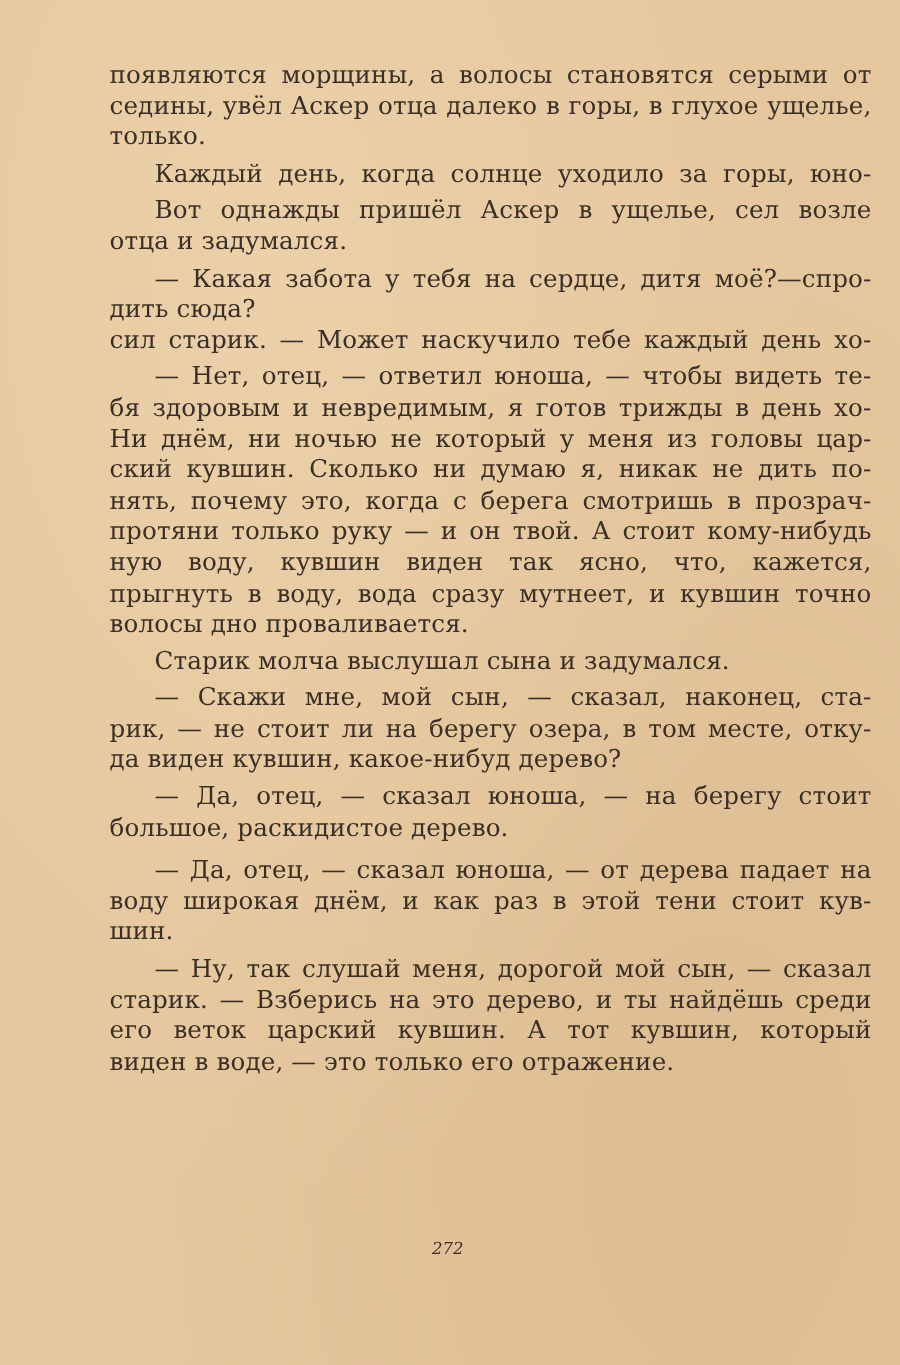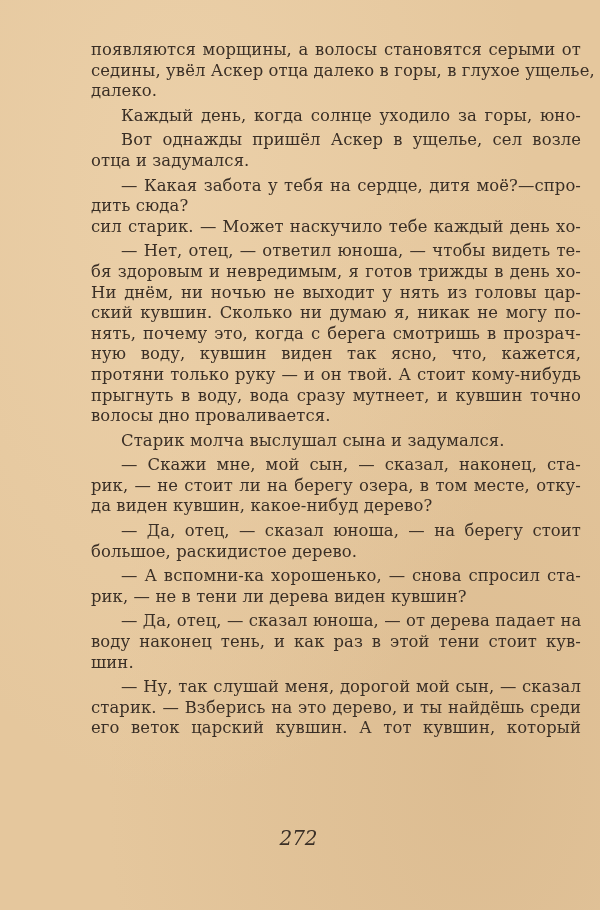--- a/index.html
+++ b/index.html
@@ -35,116 +35,112 @@
       color: #3a2f26;
       letter-spacing: 0.1px;
     }
     .line {
       display: block;
       height: 20.6px;
       white-space: nowrap;
       text-align: justify;
       text-align-last: justify;
       overflow: visible;
-      margin-left: 18px;
     }
     .line.last {
       text-align-last: left;
     }
     .line.indent {
       padding-left: 30px;
     }
     .para-gap {
       height: 4px;
     }
     .page-number {
       position: absolute;
       left: 0;
       width: 597px;
       top: 826px;
       text-align: center;
       font-family: "DejaVu Serif", "Liberation Serif", serif;
       font-style: italic;
-      font-size: 20px;
+      font-size: 11px;
       color: #3a2f26;
     }
     .speck {
       position: absolute;
       width: 3px;
       height: 3px;
       border-radius: 50%;
       background: #8a7058;
       opacity: 0.6;
     }
   </style>
 </head>
 <body>
 
 <div class="page">
   <span class="speck" style="left:257px; top:118px;"></span>
   <div class="text-block" id="text-block">
       <div class="paragraph">
         <span class="line">появляются морщины, а волосы становятся серыми от</span>
         <span class="line">седины, увёл Аскер отца далеко в горы, в глухое ущелье,</span>
-        <span class="line last">далеко.</span>
+        <span class="line last">только.</span>
       </div>
       <div class="para-gap"></div>
       <div class="paragraph">
         <span class="line indent">Каждый день, когда солнце уходило за горы, юно-</span>
       </div>
       <div class="para-gap"></div>
       <div class="paragraph">
         <span class="line indent">Вот однажды пришёл Аскер в ущелье, сел возле</span>
         <span class="line last">отца и задумался.</span>
       </div>
       <div class="para-gap"></div>
       <div class="paragraph">
         <span class="line indent">— Какая забота у тебя на сердце, дитя моё?—спро-</span>
         <span class="line last">дить сюда?</span>
         <span class="line">сил старик. — Может наскучило тебе каждый день хо-</span>
       </div>
       <div class="para-gap"></div>
       <div class="paragraph">
         <span class="line indent">— Нет, отец, — ответил юноша, — чтобы видеть те-</span>
         <span class="line">бя здоровым и невредимым, я готов трижды в день хо-</span>
-        <span class="line">Ни днём, ни ночью не выходит у нять из головы цар-</span>
-        <span class="line">ский кувшин. Сколько ни думаю я, никак не могу по-</span>
+        <span class="line">Ни днём, ни ночью не который у меня из головы цар-</span>
+        <span class="line">ский кувшин. Сколько ни думаю я, никак не дить по-</span>
         <span class="line">нять, почему это, когда с берега смотришь в прозрач-</span>
+        <span class="line">протяни только руку — и он твой. А стоит кому-нибудь</span>
         <span class="line">ную воду, кувшин виден так ясно, что, кажется,</span>
-        <span class="line">протяни только руку — и он твой. А стоит кому-нибудь</span>
         <span class="line">прыгнуть в воду, вода сразу мутнеет, и кувшин точно</span>
         <span class="line last">волосы дно проваливается.</span>
       </div>
       <div class="para-gap"></div>
       <div class="paragraph">
         <span class="line indent last">Старик молча выслушал сына и задумался.</span>
       </div>
       <div class="para-gap"></div>
       <div class="paragraph">
         <span class="line indent">— Скажи мне, мой сын, — сказал, наконец, ста-</span>
         <span class="line">рик, — не стоит ли на берегу озера, в том месте, отку-</span>
         <span class="line last">да виден кувшин, какое-нибуд дерево?</span>
       </div>
       <div class="para-gap"></div>
       <div class="paragraph">
         <span class="line indent">— Да, отец, — сказал юноша, — на берегу стоит</span>
         <span class="line last">большое, раскидистое дерево.</span>
       </div>
       <div class="para-gap"></div>
-      <div class="paragraph">
-        <span class="line indent">— А вспомни-ка хорошенько, — снова спросил ста-</span>
-        <span class="line last">рик, — не в тени ли дерева виден кувшин?</span>
-      </div>
       <div class="para-gap"></div>
       <div class="paragraph">
         <span class="line indent">— Да, отец, — сказал юноша, — от дерева падает на</span>
-        <span class="line">воду наконец тень, и как раз в этой тени стоит кув-</span>
+        <span class="line">воду широкая днём, и как раз в этой тени стоит кув-</span>
         <span class="line last">шин.</span>
       </div>
       <div class="para-gap"></div>
       <div class="paragraph">
         <span class="line indent">— Ну, так слушай меня, дорогой мой сын, — сказал</span>
         <span class="line">старик. — Взберись на это дерево, и ты найдёшь среди</span>
         <span class="line">его веток царский кувшин. А тот кувшин, который</span>
+        <span class="line last">виден в воде, — это только его отражение.</span>
       </div>
     </div>
   <div class="page-number">272</div>
 </div>
 
 </body></html>

